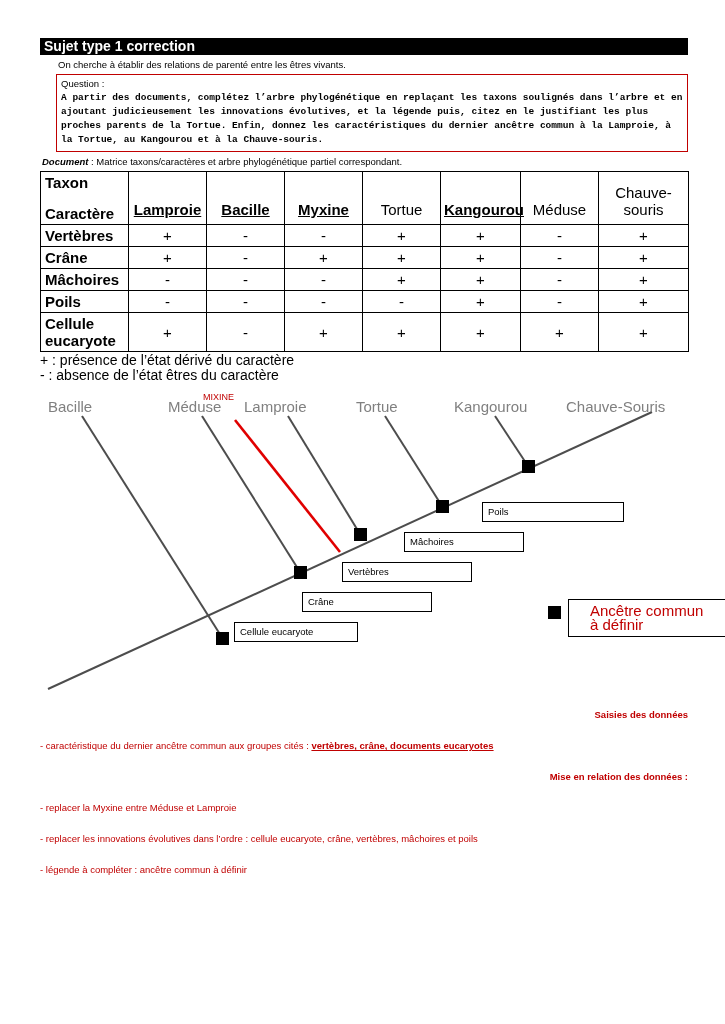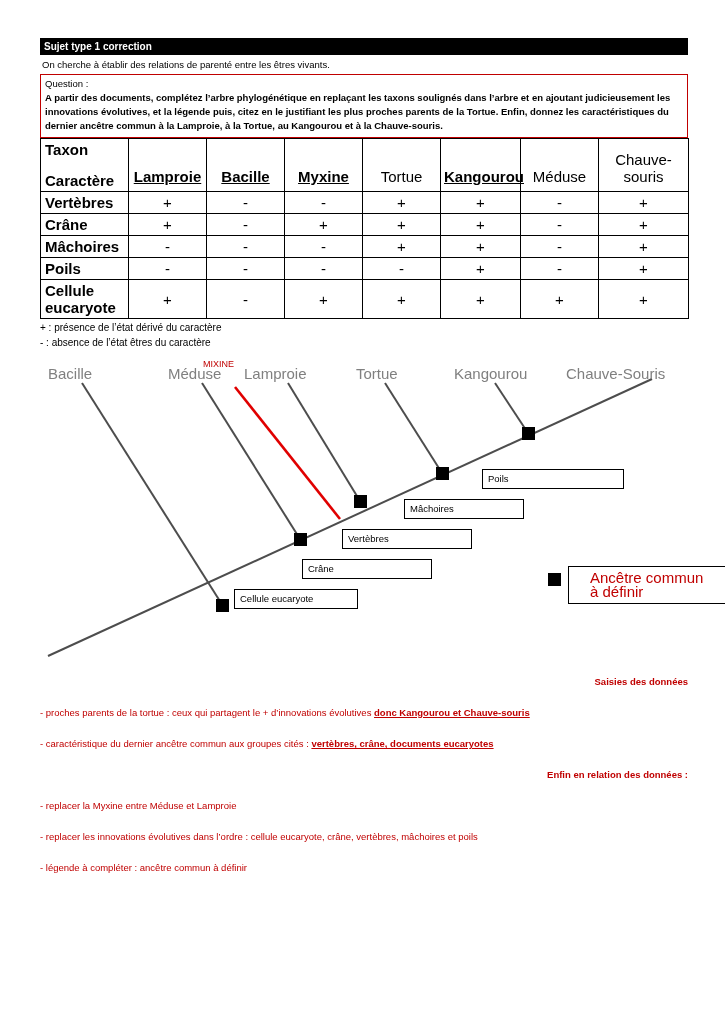--- a/index.html
+++ b/index.html
@@ -19,41 +19,44 @@
   .page {
     position: absolute;
     left: 40px;
     top: 38px;
     width: 648px;
   }
   .title-bar {
     background: #000;
     color: #fff;
     font-weight: bold;
-    font-size: 10px;
+    font-size: 14px;
     padding: 2px 4px;
     line-height: 13px;
   }
   .intro {
     font-size: 9.5px;
     padding: 3px 2px 2px 2px;
     line-height: 13px;
+    margin-left: 16px;
   }
   .question-box {
     border: 1.6px solid #c00000;
     padding: 2px 4px 4px 4px;
     margin-top: 1px;
     line-height: 14px;
+    margin-left: 16px;
   }
   .question-label {
     font-size: 9.5px;
   }
   .question-text {
     font-weight: bold;
     font-size: 9.5px;
+    font-family: Liberation Mono, monospace;
   }
   .doc-line {
     font-size: 9.5px;
     padding: 3px 2px 3px 2px;
     line-height: 13px;
   }
   .doc-line .doc-word {
     font-weight: bold;
     font-style: italic;
   }
@@ -87,21 +90,21 @@
     font-weight: bold;
     text-align: left;
     padding-left: 4px;
   }
   table.matrix td.val {
     text-align: center;
   }
   .corner-top { display:block; }
   .corner-bot { display:block; margin-top: 14px; }
   .legend {
-    font-size: 10px;
+    font-size: 14px;
     line-height: 13px;
     padding-top: 2px;
   }
   
   .tree-wrap {
     position: relative;
     width: 648px;
     height: 310px;
     margin-top: 12px;
   }
@@ -157,20 +160,23 @@
 
   <div class="title-bar">Sujet type 1 correction</div>
 
   <div class="intro">On cherche à établir des relations de parenté entre les êtres vivants.</div>
 
   <div class="question-box">
     <div class="question-label">Question :</div>
     <div class="question-text">A partir des documents, complétez l’arbre phylogénétique en replaçant les taxons soulignés dans l’arbre  et en ajoutant judicieusement les innovations évolutives,  et la légende puis, citez en le justifiant les plus proches parents de la Tortue. Enfin, donnez les caractéristiques du dernier ancêtre commun à la Lamproie, à la Tortue, au Kangourou et à la Chauve-souris.</div>
   </div>
 
+  <div class="doc-line">
+    <span class="doc-word">Document</span><span> : Matrice taxons/caractères et arbre phylogénétique partiel correspondant.</span>
+  </div>
 
   <table class="matrix">
     <colgroup>
       <col style="width:88px">
       <col style="width:78px">
       <col style="width:78px">
       <col style="width:78px">
       <col style="width:78px">
       <col style="width:80px">
       <col style="width:78px">
@@ -285,21 +291,20 @@
     <div class="tag" style="left:364px;top:138px;width:108px;">Mâchoires</div>
     <div class="tag" style="left:302px;top:168px;width:118px;">Vertèbres</div>
     <div class="tag" style="left:262px;top:198px;width:118px;">Crâne</div>
     <div class="tag" style="left:194px;top:228px;width:112px;">Cellule eucaryote</div>
 
     <div class="tag-red" style="left:528px;top:205px;">Ancêtre commun à définir</div>
   </div>
 
   <div class="answers">
     <p class="bold">Saisies des données</p>
-    <p><span>- proches parents de la tortue : ceux qui partagent le + d’innovations évolutives </span><span class="u-bold">donc Kangourou et Chauve-souris</span></p>
     <p><span>- caractéristique du dernier ancêtre commun aux groupes cités : </span><span class="u-bold">vertèbres, crâne, documents eucaryotes</span></p>
-    <p class="bold">Enfin en relation des données :</p>
+    <p class="bold">Mise en relation des données :</p>
     <p>- replacer la Myxine entre Méduse et Lamproie</p>
     <p>- replacer les innovations évolutives dans l’ordre : cellule eucaryote, crâne, vertèbres, mâchoires et poils</p>
     <p>- légende à compléter : ancêtre commun à définir</p>
   </div>
 
 </div>
 
 </body></html>

